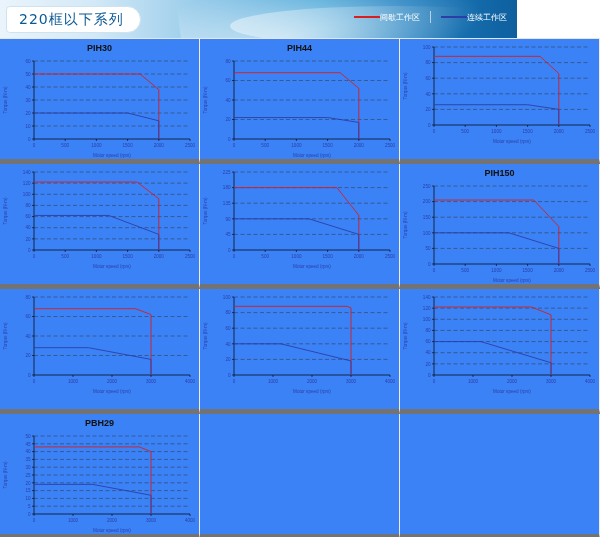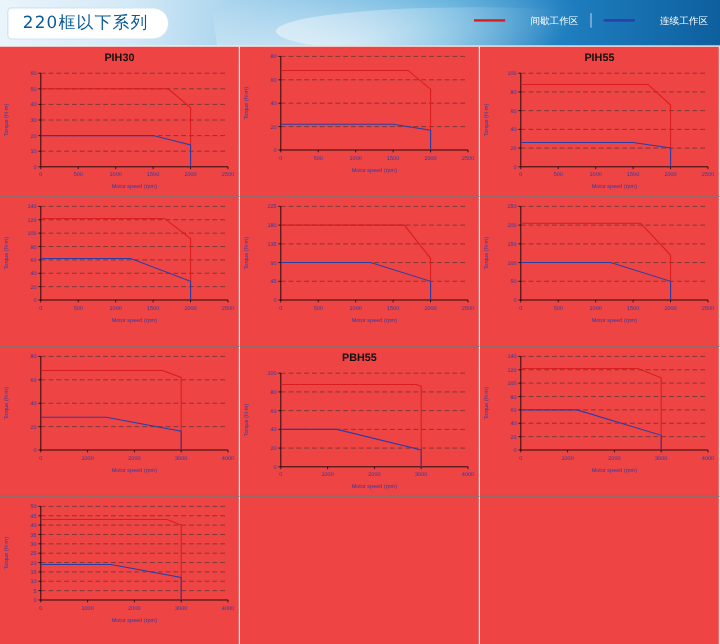--- a/index.html
+++ b/index.html
@@ -5,21 +5,21 @@
   html,body{margin:0;padding:0;}
   body{
     width:600px;height:537px;
     background:#ffffff;
     font-family:"Liberation Sans", sans-serif;
     overflow:hidden;
   }
   
   .header{
     position:relative;
-    width:600px;height:38px;
+    width:517px;height:38px;
     background:linear-gradient(90deg,#eaf4fb 0%,#d3e9f7 18%,#8fc7e8 42%,#4aa6d8 62%,#1f7fc0 78%,#0e5f9e 100%);
     overflow:hidden;
   }
   .header .swoosh{
     position:absolute;left:180px;top:-30px;width:330px;height:100px;
     background:radial-gradient(ellipse at 30% 60%,rgba(255,255,255,.55) 0%,rgba(255,255,255,0) 62%);
     transform:rotate(-8deg);
     pointer-events:none;
   }
   .header .swoosh2{
@@ -37,41 +37,41 @@
     border-radius:4px 14px 14px 4px;
     font-size:14px;color:#0b5a96;
     letter-spacing:1px;
     font-family:"DejaVu Sans", sans-serif;
   }
   .legend{
     position:absolute;right:10px;top:11px;
     display:flex;align-items:center;gap:6px;
     font-size:8px;color:#ffffff;
   }
-  .legend .item{display:flex;align-items:center;gap:21px;}
+  .legend .item{display:flex;align-items:center;gap:0;}
   .legend .swatch{display:inline-block;width:26px;height:0;border-top:2px solid #d81e1e;}
   .legend .swatch.blue{border-top-color:#2b3ea8;}
   .legend .sep{width:1px;height:12px;background:rgba(255,255,255,.6);margin:0 4px;}
   .legend .lbl{font-family:"DejaVu Sans", sans-serif;white-space:nowrap;}
 
   
   .grid{
     position:relative;
     width:600px;
     display:grid;
     grid-template-columns:200px 200px 200px;
     grid-auto-rows:125px;
     border-top:1px solid #e6e6e6;
   }
   .cell{
     position:relative;
     border-right:1px solid #ececec;
-    border-bottom:1px solid #737373;
+    border-bottom:5px solid #737373;
     box-sizing:border-box;
-    background:#ef4444;
+    background:#3b82f6;
   }
   .cell.empty{border-right:1px solid #ececec;}
   .chart-title{
     text-align:center;
     font-size:9px;font-weight:bold;color:#111;
     margin-top:4px;
     font-family:"Liberation Sans", sans-serif;
   }
   .plotwrap{position:relative;width:200px;height:108px;}
   svg{display:block;}
@@ -138,20 +138,21 @@
           <line x1="190" x2="190" y1="86" y2="88" stroke="#000" stroke-width="0.6"></line>
           <text x="190" y="94" text-anchor="middle" class="tick">2500</text>
           <text x="112" y="104" text-anchor="middle" class="axis-label">Motor speed (rpm)</text>
           <text x="0" y="0" text-anchor="middle" class="axis-label" transform="translate(7,47) rotate(-90)">Torque (N·m)</text>
           <polyline points="34.00,21.00 140.08,21.00 158.80,36.60 158.80,86.00" fill="none" stroke="#d81e1e" stroke-width="0.9"></polyline>
           <polyline points="34.00,60.00 127.60,60.00 158.80,67.80 158.80,86.00" fill="none" stroke="#2b3ea8" stroke-width="0.9"></polyline>
         </svg>
       </div>
     </div>
     <div class="cell">
+      <div class="chart-title">PIH44</div>
       <div class="plotwrap">
         <svg width="200" height="108" viewBox="0 0 200 108">
           <line x1="34" x2="190" y1="66.5" y2="66.5" stroke="#333" stroke-width="0.5" stroke-dasharray="4 2.5"></line>
           <line x1="34" x2="190" y1="47" y2="47" stroke="#333" stroke-width="0.5" stroke-dasharray="4 2.5"></line>
           <line x1="34" x2="190" y1="27.5" y2="27.5" stroke="#333" stroke-width="0.5" stroke-dasharray="4 2.5"></line>
           <line x1="34" x2="190" y1="8" y2="8" stroke="#333" stroke-width="0.5" stroke-dasharray="4 2.5"></line>
           <line x1="34" x2="34" y1="8" y2="86" stroke="#000" stroke-width="0.7"></line>
           <line x1="34" x2="190" y1="86" y2="86" stroke="#000" stroke-width="0.7"></line>
           <line x1="32" x2="34" y1="86" y2="86" stroke="#000" stroke-width="0.6"></line>
           <text x="30.5" y="87.7" text-anchor="end" class="tick">0</text>
@@ -176,21 +177,20 @@
           <line x1="190" x2="190" y1="86" y2="88" stroke="#000" stroke-width="0.6"></line>
           <text x="190" y="94" text-anchor="middle" class="tick">2500</text>
           <text x="112" y="104" text-anchor="middle" class="axis-label">Motor speed (rpm)</text>
           <text x="0" y="0" text-anchor="middle" class="axis-label" transform="translate(7,47) rotate(-90)">Torque (N·m)</text>
           <polyline points="34.00,19.70 140.08,19.70 158.80,35.30 158.80,86.00" fill="none" stroke="#d81e1e" stroke-width="0.9"></polyline>
           <polyline points="34.00,64.55 127.60,64.55 158.80,69.42 158.80,86.00" fill="none" stroke="#2b3ea8" stroke-width="0.9"></polyline>
         </svg>
       </div>
     </div>
     <div class="cell">
-      <div class="chart-title">PIH55</div>
       <div class="plotwrap">
         <svg width="200" height="108" viewBox="0 0 200 108">
           <line x1="34" x2="190" y1="70.4" y2="70.4" stroke="#333" stroke-width="0.5" stroke-dasharray="4 2.5"></line>
           <line x1="34" x2="190" y1="54.8" y2="54.8" stroke="#333" stroke-width="0.5" stroke-dasharray="4 2.5"></line>
           <line x1="34" x2="190" y1="39.2" y2="39.2" stroke="#333" stroke-width="0.5" stroke-dasharray="4 2.5"></line>
           <line x1="34" x2="190" y1="23.599999999999994" y2="23.599999999999994" stroke="#333" stroke-width="0.5" stroke-dasharray="4 2.5"></line>
           <line x1="34" x2="190" y1="8" y2="8" stroke="#333" stroke-width="0.5" stroke-dasharray="4 2.5"></line>
           <line x1="34" x2="34" y1="8" y2="86" stroke="#000" stroke-width="0.7"></line>
           <line x1="34" x2="190" y1="86" y2="86" stroke="#000" stroke-width="0.7"></line>
           <line x1="32" x2="34" y1="86" y2="86" stroke="#000" stroke-width="0.6"></line>
@@ -306,20 +306,21 @@
           <line x1="190" x2="190" y1="86" y2="88" stroke="#000" stroke-width="0.6"></line>
           <text x="190" y="94" text-anchor="middle" class="tick">2500</text>
           <text x="112" y="104" text-anchor="middle" class="axis-label">Motor speed (rpm)</text>
           <text x="0" y="0" text-anchor="middle" class="axis-label" transform="translate(7,47) rotate(-90)">Torque (N·m)</text>
           <polyline points="34.00,23.60 136.96,23.60 158.80,51.33 158.80,86.00" fill="none" stroke="#d81e1e" stroke-width="0.9"></polyline>
           <polyline points="34.00,54.80 108.88,54.80 158.80,70.40 158.80,86.00" fill="none" stroke="#2b3ea8" stroke-width="0.9"></polyline>
         </svg>
       </div>
     </div>
     <div class="cell">
+      <div class="chart-title">PIH150</div>
       <div class="plotwrap">
         <svg width="200" height="108" viewBox="0 0 200 108">
           <line x1="34" x2="190" y1="70.4" y2="70.4" stroke="#333" stroke-width="0.5" stroke-dasharray="4 2.5"></line>
           <line x1="34" x2="190" y1="54.8" y2="54.8" stroke="#333" stroke-width="0.5" stroke-dasharray="4 2.5"></line>
           <line x1="34" x2="190" y1="39.2" y2="39.2" stroke="#333" stroke-width="0.5" stroke-dasharray="4 2.5"></line>
           <line x1="34" x2="190" y1="23.599999999999994" y2="23.599999999999994" stroke="#333" stroke-width="0.5" stroke-dasharray="4 2.5"></line>
           <line x1="34" x2="190" y1="8" y2="8" stroke="#333" stroke-width="0.5" stroke-dasharray="4 2.5"></line>
           <line x1="34" x2="34" y1="8" y2="86" stroke="#000" stroke-width="0.7"></line>
           <line x1="34" x2="190" y1="86" y2="86" stroke="#000" stroke-width="0.7"></line>
           <line x1="32" x2="34" y1="86" y2="86" stroke="#000" stroke-width="0.6"></line>
@@ -383,21 +384,20 @@
           <line x1="190" x2="190" y1="86" y2="88" stroke="#000" stroke-width="0.6"></line>
           <text x="190" y="94" text-anchor="middle" class="tick">4000</text>
           <text x="112" y="104" text-anchor="middle" class="axis-label">Motor speed (rpm)</text>
           <text x="0" y="0" text-anchor="middle" class="axis-label" transform="translate(7,47) rotate(-90)">Torque (N·m)</text>
           <polyline points="34.00,19.70 135.40,19.70 151.00,25.55 151.00,86.00" fill="none" stroke="#d81e1e" stroke-width="0.9"></polyline>
           <polyline points="34.00,58.70 88.60,58.70 151.00,70.40 151.00,86.00" fill="none" stroke="#2b3ea8" stroke-width="0.9"></polyline>
         </svg>
       </div>
     </div>
     <div class="cell">
-      <div class="chart-title">PBH55</div>
       <div class="plotwrap">
         <svg width="200" height="108" viewBox="0 0 200 108">
           <line x1="34" x2="190" y1="70.4" y2="70.4" stroke="#333" stroke-width="0.5" stroke-dasharray="4 2.5"></line>
           <line x1="34" x2="190" y1="54.8" y2="54.8" stroke="#333" stroke-width="0.5" stroke-dasharray="4 2.5"></line>
           <line x1="34" x2="190" y1="39.2" y2="39.2" stroke="#333" stroke-width="0.5" stroke-dasharray="4 2.5"></line>
           <line x1="34" x2="190" y1="23.599999999999994" y2="23.599999999999994" stroke="#333" stroke-width="0.5" stroke-dasharray="4 2.5"></line>
           <line x1="34" x2="190" y1="8" y2="8" stroke="#333" stroke-width="0.5" stroke-dasharray="4 2.5"></line>
           <line x1="34" x2="34" y1="8" y2="86" stroke="#000" stroke-width="0.7"></line>
           <line x1="34" x2="190" y1="86" y2="86" stroke="#000" stroke-width="0.7"></line>
           <line x1="32" x2="34" y1="86" y2="86" stroke="#000" stroke-width="0.6"></line>
@@ -468,20 +468,21 @@
           <line x1="190" x2="190" y1="86" y2="88" stroke="#000" stroke-width="0.6"></line>
           <text x="190" y="94" text-anchor="middle" class="tick">4000</text>
           <text x="112" y="104" text-anchor="middle" class="axis-label">Motor speed (rpm)</text>
           <text x="0" y="0" text-anchor="middle" class="axis-label" transform="translate(7,47) rotate(-90)">Torque (N·m)</text>
           <polyline points="34.00,18.03 131.50,18.03 151.00,25.83 151.00,86.00" fill="none" stroke="#d81e1e" stroke-width="0.9"></polyline>
           <polyline points="34.00,52.57 80.80,52.57 151.00,73.74 151.00,86.00" fill="none" stroke="#2b3ea8" stroke-width="0.9"></polyline>
         </svg>
       </div>
     </div>
     <div class="cell">
+      <div class="chart-title">PBH29</div>
       <div class="plotwrap">
         <svg width="200" height="108" viewBox="0 0 200 108">
           <line x1="34" x2="190" y1="78.2" y2="78.2" stroke="#333" stroke-width="0.5" stroke-dasharray="4 2.5"></line>
           <line x1="34" x2="190" y1="70.4" y2="70.4" stroke="#333" stroke-width="0.5" stroke-dasharray="4 2.5"></line>
           <line x1="34" x2="190" y1="62.6" y2="62.6" stroke="#333" stroke-width="0.5" stroke-dasharray="4 2.5"></line>
           <line x1="34" x2="190" y1="54.8" y2="54.8" stroke="#333" stroke-width="0.5" stroke-dasharray="4 2.5"></line>
           <line x1="34" x2="190" y1="47" y2="47" stroke="#333" stroke-width="0.5" stroke-dasharray="4 2.5"></line>
           <line x1="34" x2="190" y1="39.2" y2="39.2" stroke="#333" stroke-width="0.5" stroke-dasharray="4 2.5"></line>
           <line x1="34" x2="190" y1="31.400000000000006" y2="31.400000000000006" stroke="#333" stroke-width="0.5" stroke-dasharray="4 2.5"></line>
           <line x1="34" x2="190" y1="23.599999999999994" y2="23.599999999999994" stroke="#333" stroke-width="0.5" stroke-dasharray="4 2.5"></line>

